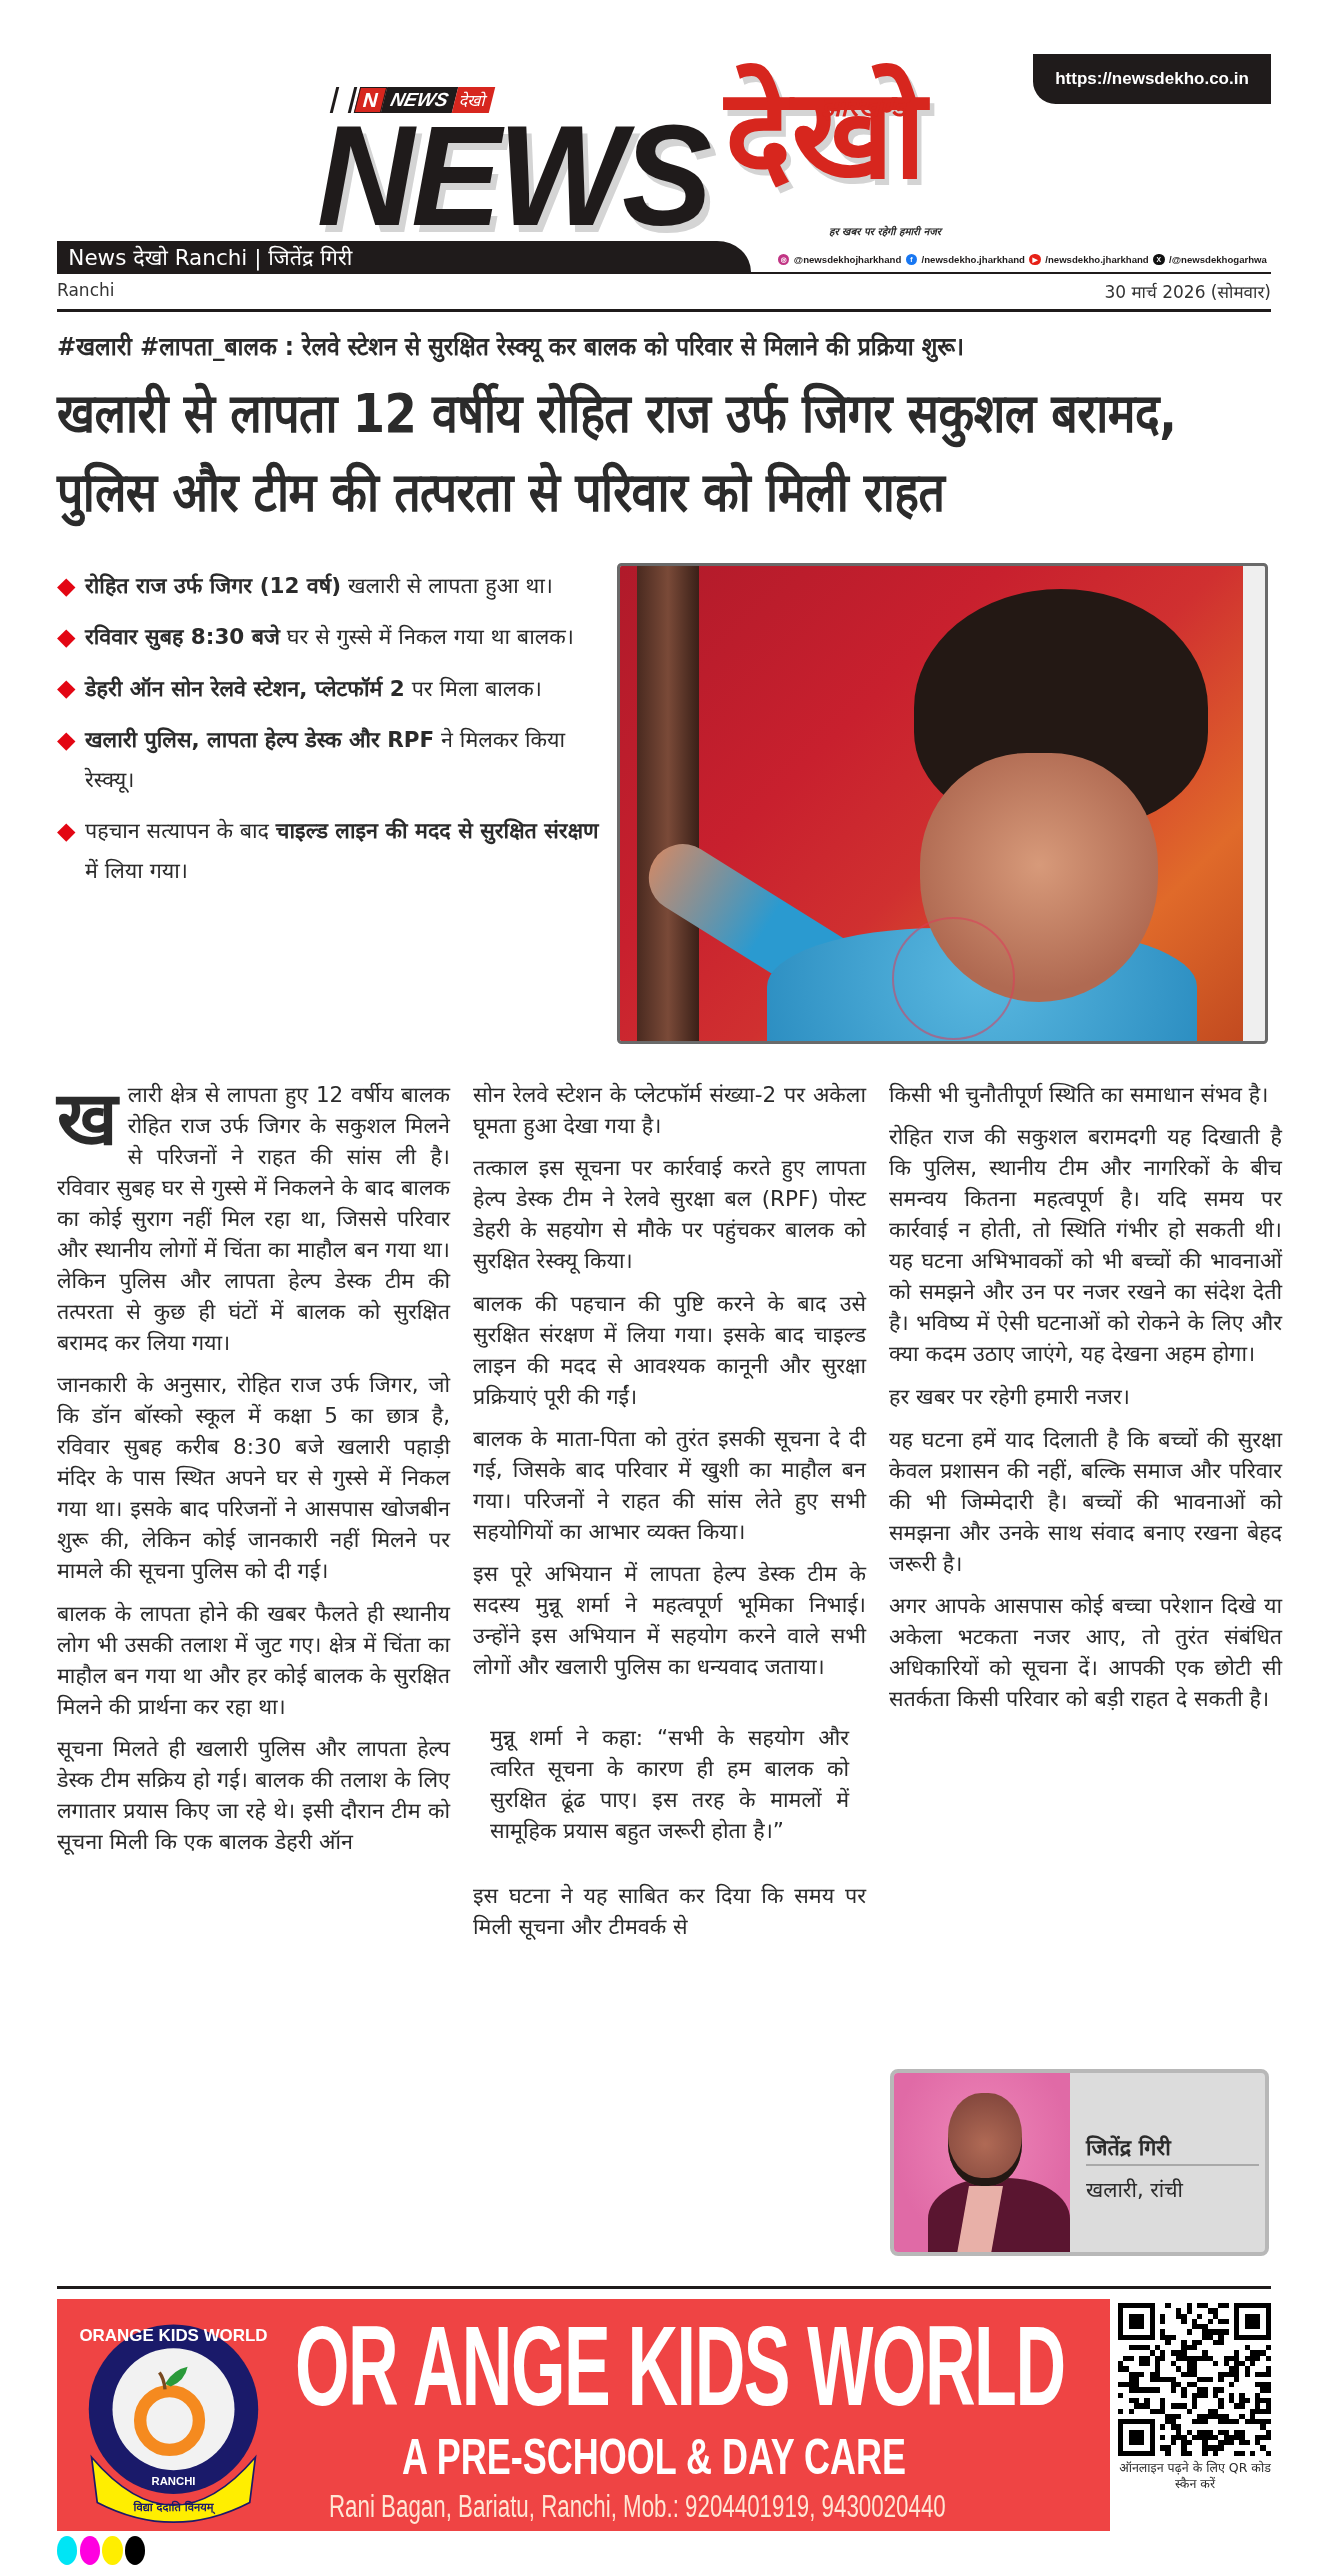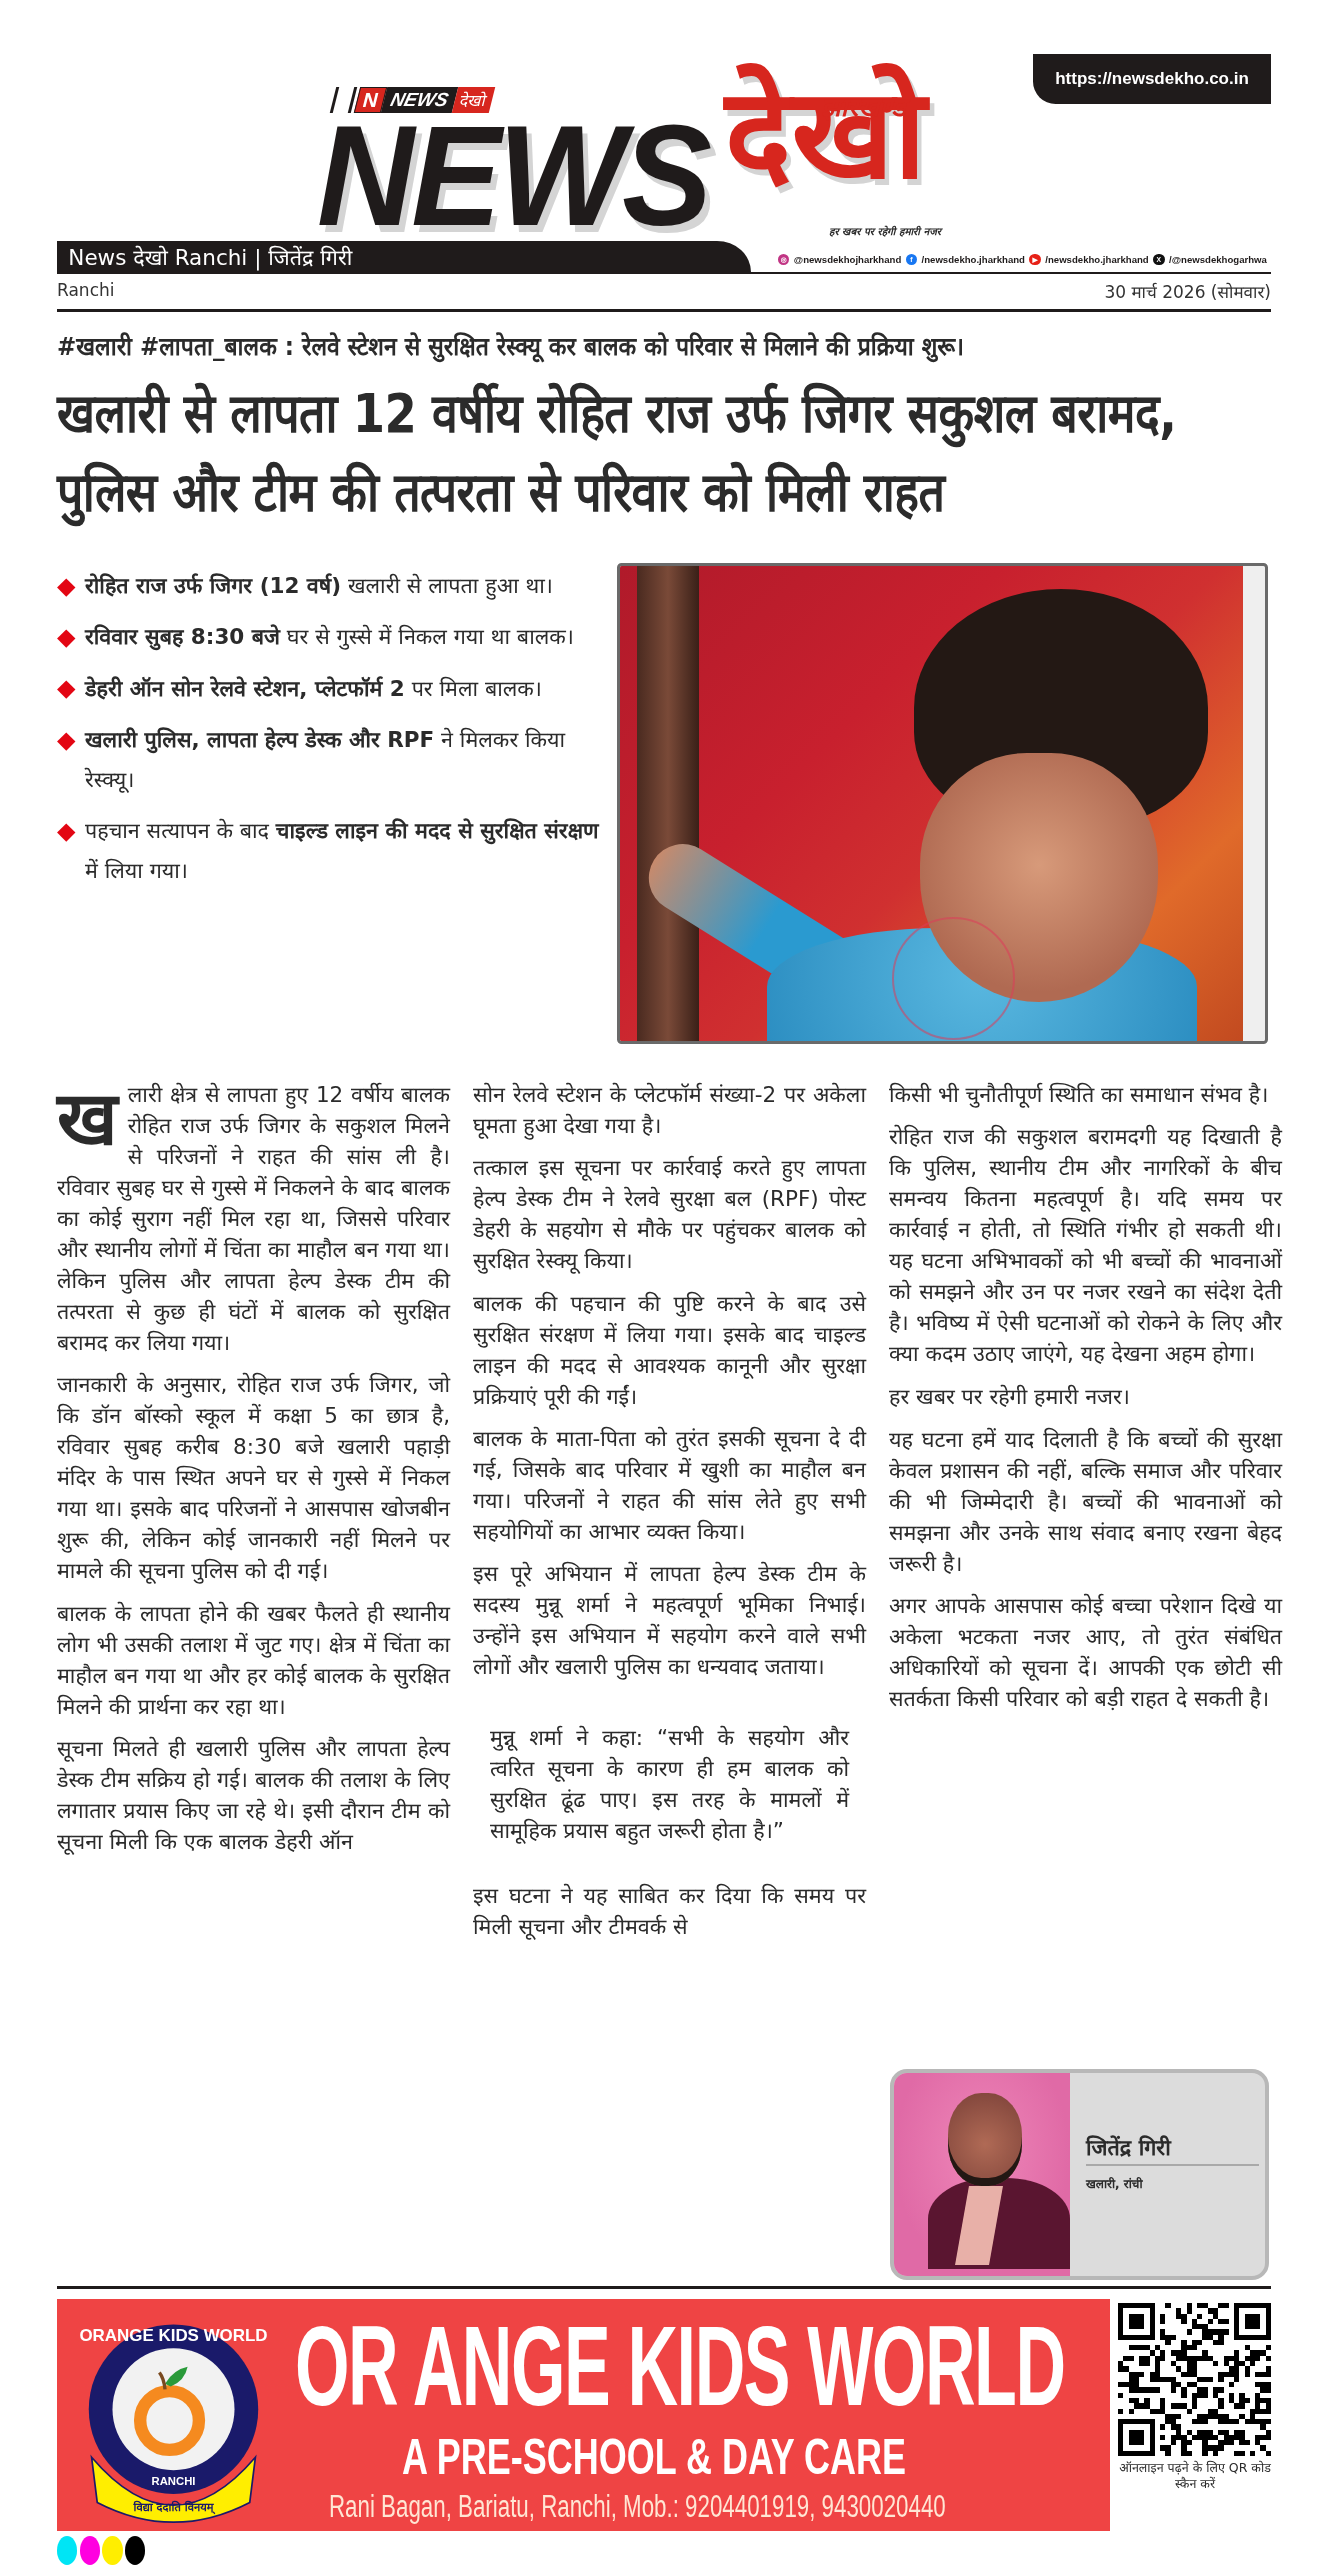--- a/index.html
+++ b/index.html
@@ -74,31 +74,31 @@
   
   .col { top: 1079px; width: 393px; font-size: 21.5px; line-height: 31px; color: #2b2b2b; text-align: justify; }
   .col p { margin: 0 0 11.3px 0; }
   .col1 { left: 57px; }
   .col2 { left: 473px; }
   .col3 { left: 889px; }
   .dropcap { float: left; font-size: 74px; line-height: 68px; font-weight: bold; margin: 4.5px 10.2px 0 0; color: #2b2b2b; }
   .quote { padding: 17px 17px 17px 17px; margin: 22.6px 0 17px 0 !important; }
 
   
-  .author-card { left: 890px; top: 2069px; width: 379px; height: 211px; background: #dcdcdc; border: 4.5px solid #b8b8b8;
-                 border-radius: 17px; box-sizing: border-box; overflow: hidden; }
+  .author-card { left: 890px; top: 2069px; width: 379px; height: 187px; background: #dcdcdc; border: 4.5px solid #b8b8b8;
+                 border-radius: 8px; box-sizing: border-box; overflow: hidden; }
   .author-photo { position:absolute; left: 0; top: 0; width: 176px; height: 100%;
                   background: radial-gradient(ellipse at 50% 40%, #ee86b8, #e06aa6 70%); }
   .author-photo .head { position:absolute; left: 54px; top: 20px; width: 74px; height: 93px; border-radius: 45%;
                         background: radial-gradient(circle at 50% 55%, #b06a55, #7a4038); box-shadow: 0 -8px 0 #231814 inset; }
   .author-photo .vest { position:absolute; left: 34px; top: 105px; width: 142px; height: 91px; border-radius: 45% 45% 0 0; background: #5a1530; }
   .author-photo .kurta { position:absolute; left: 68px; top: 113px; width: 34px; height: 79px; background: #e8b0a8; transform: skewX(-10deg); }
   .author-name { position:absolute; left: 192px; top: 59px; font-size: 21.5px; font-weight: bold; color: #2b2b2b; }
   .author-rule { position:absolute; left: 192px; top: 91px; width: 173px; height: 2.3px; background: #a9a9a9; }
-  .author-loc { position:absolute; left: 192px; top: 102px; font-size: 12px; color: #2b2b2b; font-weight: bold; }
+  .author-loc { position:absolute; left: 192px; top: 102px; font-size: 21px; color: #2b2b2b; }
 
   
   .footer-rule { left: 57px; top: 2286px; width: 1214px; height: 3.4px; background: #1f1b1b; }
   .ad { left: 57px; top: 2299px; width: 1053px; height: 232px; background: #ef4444; overflow: hidden; }
   .ad-logo { position:absolute; left: 22.6px; top: 17px; width: 187px; height: 209px; }
   .ad-title { position:absolute; left: 238px; top: 11.3px; font-family: "Liberation Sans", sans-serif; font-weight: bold; font-size: 113px;
               color: #fff; line-height: 1; letter-spacing: -2.3px; transform: scaleX(0.62); transform-origin: left top; white-space: nowrap; }
   .ad-sub { position:absolute; left: 345px; top: 133px; font-family: "Liberation Sans", sans-serif; font-weight: bold; font-size: 50px;
             color: #fff; line-height: 1; transform: scaleX(0.72); transform-origin: left top; white-space: nowrap; }
   .ad-contact { position:absolute; left: 272px; top: 192px; font-family: "Liberation Sans", sans-serif; font-size: 31px;

